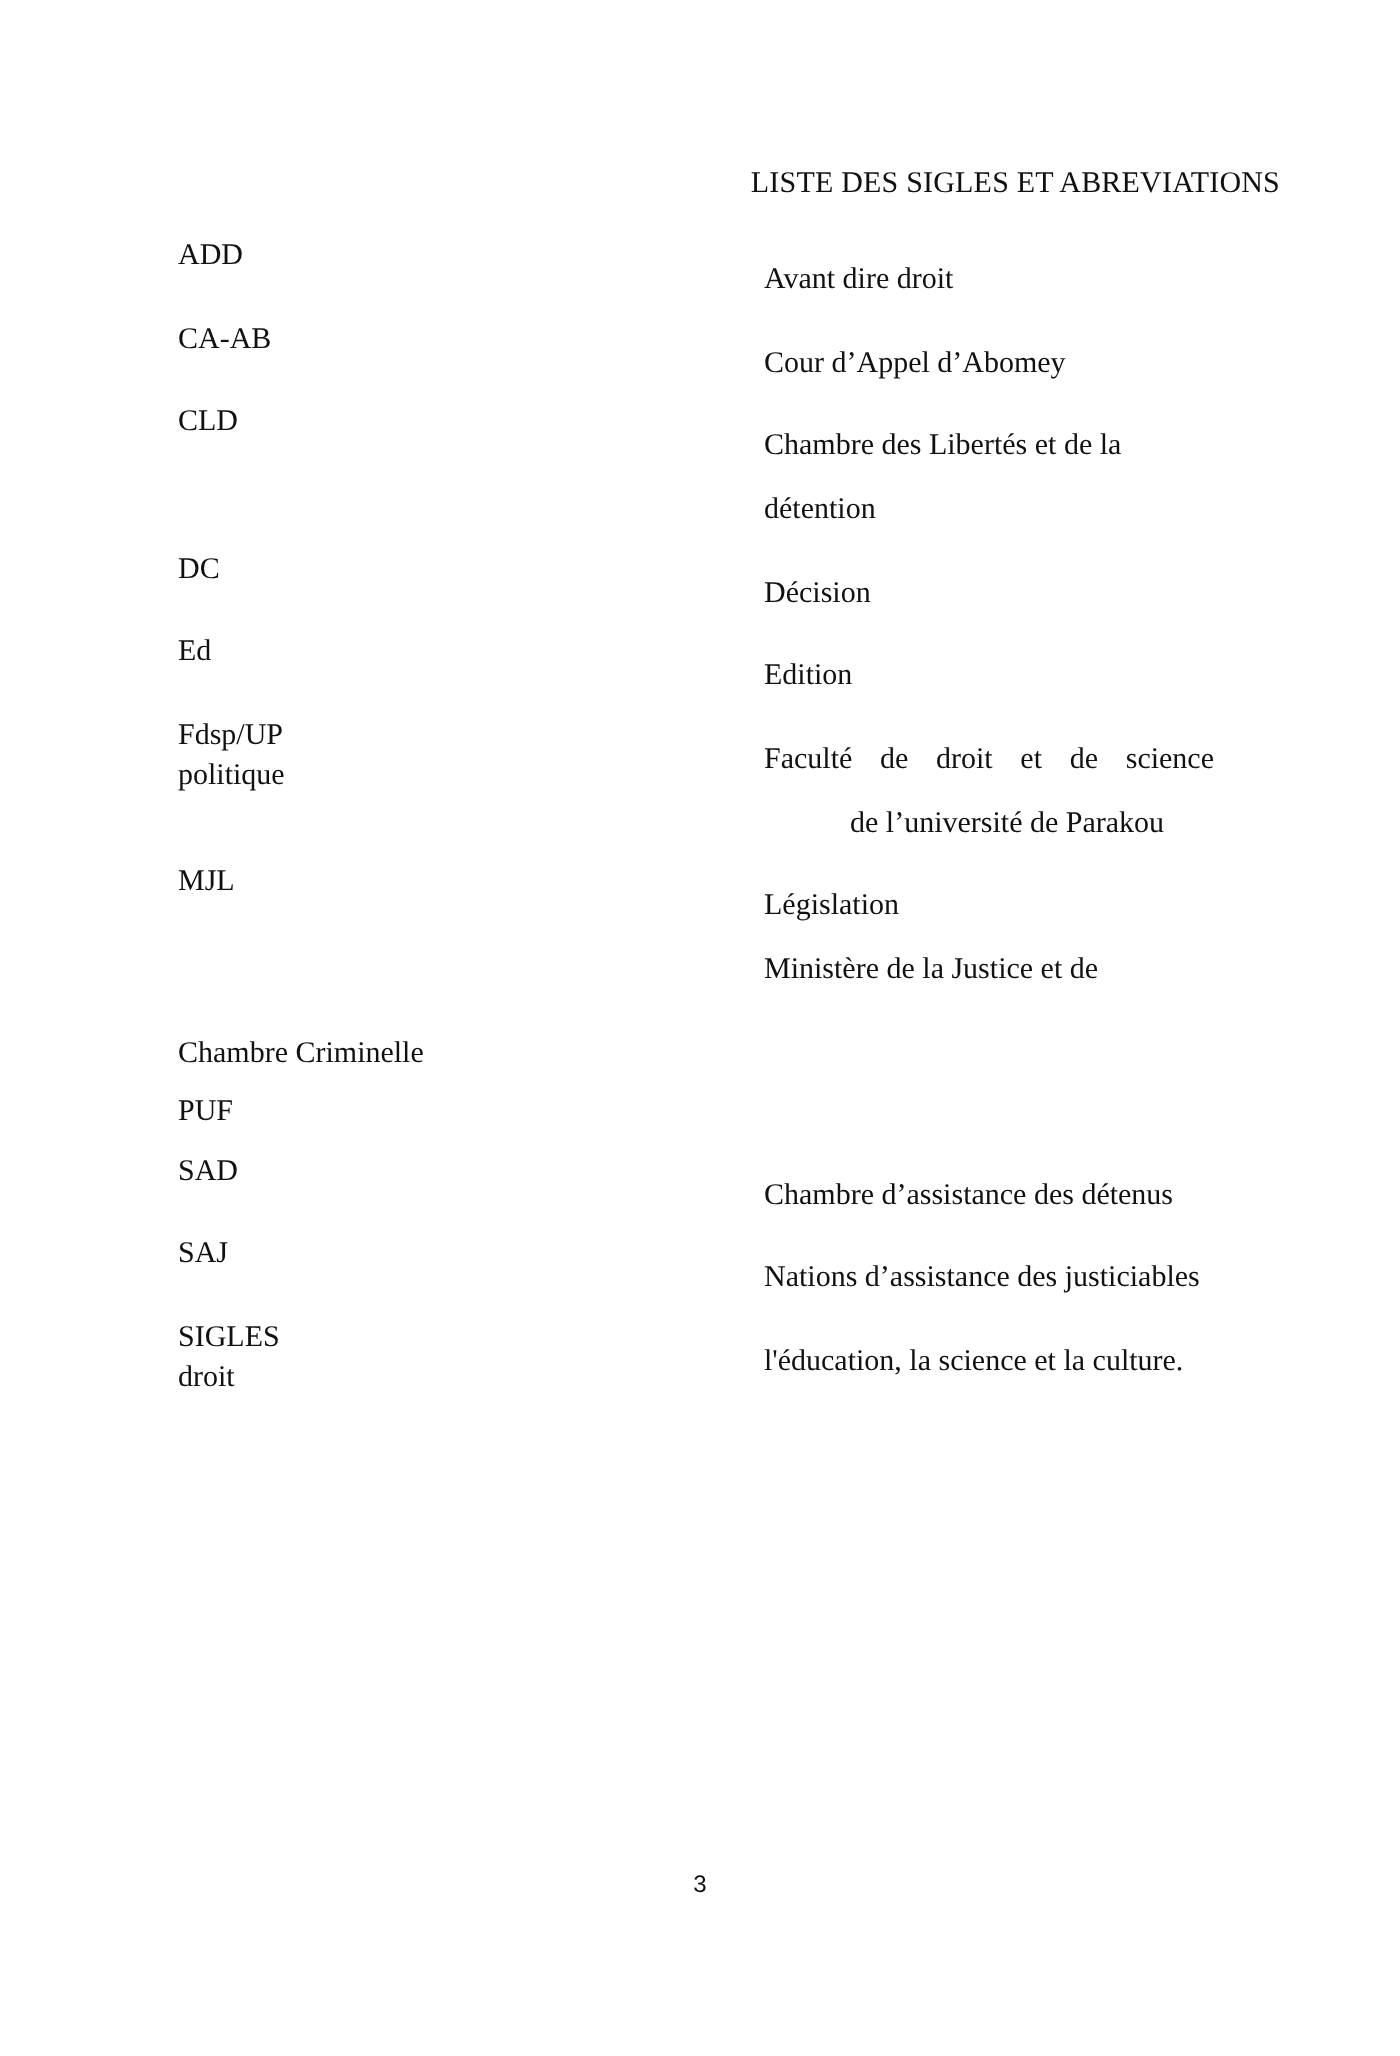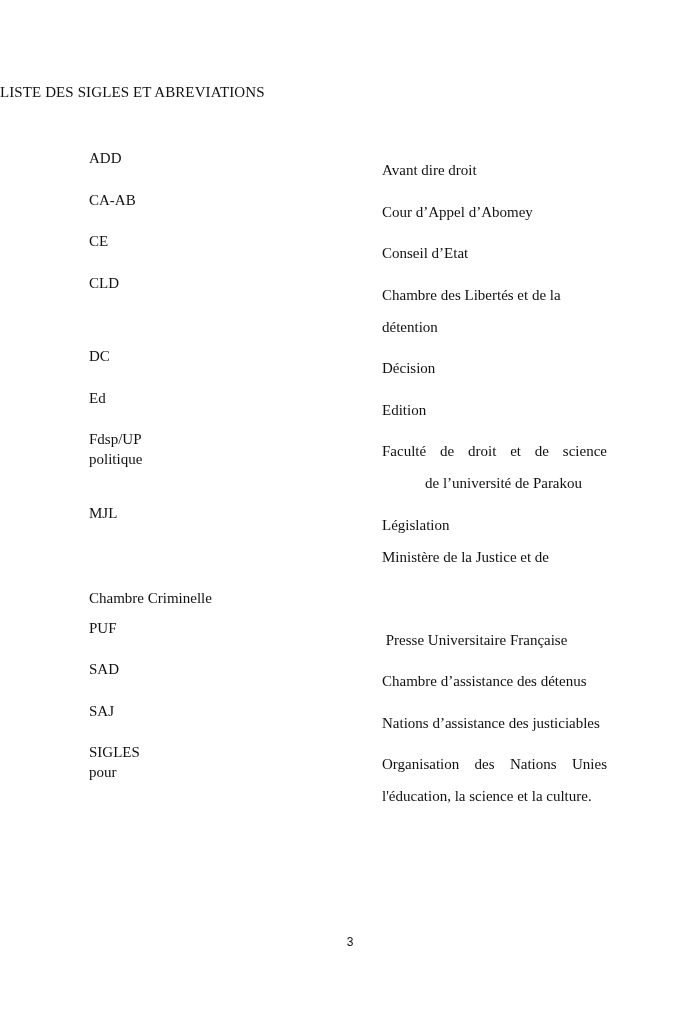--- a/index.html
+++ b/index.html
@@ -13,27 +13,27 @@
       position: relative;
       overflow: hidden;
       font-family: "Liberation Serif", "DejaVu Serif", serif;
       color: #111111;
     }
     .page-title {
       position: absolute;
       top: 84px;
       left: 0;
       width: 640px;
-      text-align: left;
+      text-align: right;
       font-size: 15px;
       letter-spacing: 0.1px;
     }
     .entries {
       position: absolute;
-      top: 148px;
+      top: 118px;
       left: 89px;
       width: 520px;
     }
     .entry {
       display: flex;
       margin-bottom: 9.5px;
       font-size: 15px;
       line-height: 20px;
     }
     .abbr {
@@ -78,28 +78,20 @@
 
   <div class="entry">
     <div class="abbr">
         <span class="line">CA-AB</span>
       </div>
     <div class="def">
         <span class="line">Cour d’Appel d’Abomey</span>
       </div>
   </div>
 
-  <div class="entry">
-    <div class="abbr">
-        <span class="line">CE</span>
-      </div>
-    <div class="def">
-        <span class="line">Conseil d’Etat</span>
-      </div>
-  </div>
 
   <div class="entry">
     <div class="abbr">
         <span class="line">CLD</span>
       </div>
     <div class="def">
       <span class="line">Chambre des Libertés et de la</span>
       <span class="line">détention</span>
     </div>
   </div>
@@ -147,23 +139,20 @@
     <div class="def">
         <span class="line">Chambre Criminelle</span>
       </div>
   </div>
 
 
   <div class="entry">
     <div class="abbr">
         <span class="line">PUF</span>
       </div>
-    <div class="def">
-        <span class="line" style="white-space:pre"> Presse Universitaire Française</span>
-      </div>
   </div>
 
   <div class="entry">
     <div class="abbr">
         <span class="line">SAD</span>
       </div>
     <div class="def">
         <span class="line">Chambre d’assistance des détenus</span>
       </div>
   </div>
@@ -173,22 +162,21 @@
         <span class="line">SAJ</span>
       </div>
     <div class="def">
         <span class="line">Nations d’assistance des justiciables</span>
       </div>
   </div>
 
   <div class="entry">
     <div class="abbr">
       <span class="line">SIGLES</span>
-      <span class="line">pour</span>
+      <span class="line">droit</span>
     </div>
     <div class="def">
-      <span class="line just">Organisation des Nations Unies</span>
       <span class="line">l'éducation, la science et la culture.</span>
     </div>
   </div>
 </div>
 
 <div class="page-number">3</div>
 
 </body></html>

